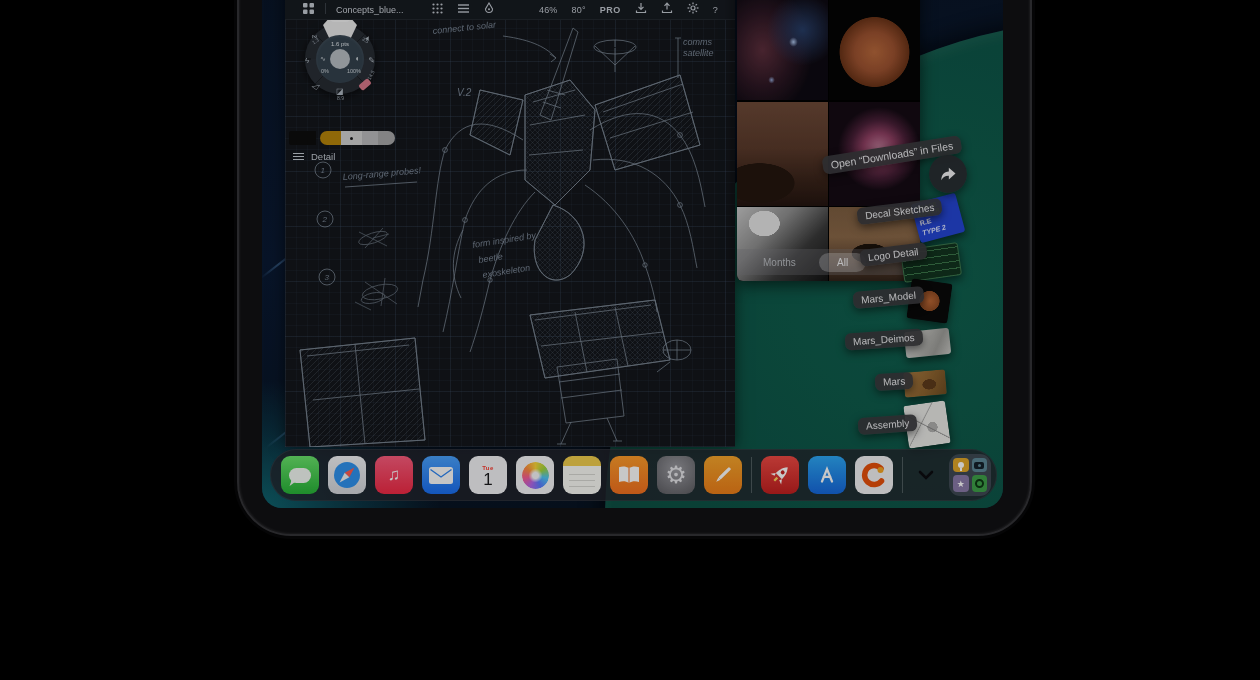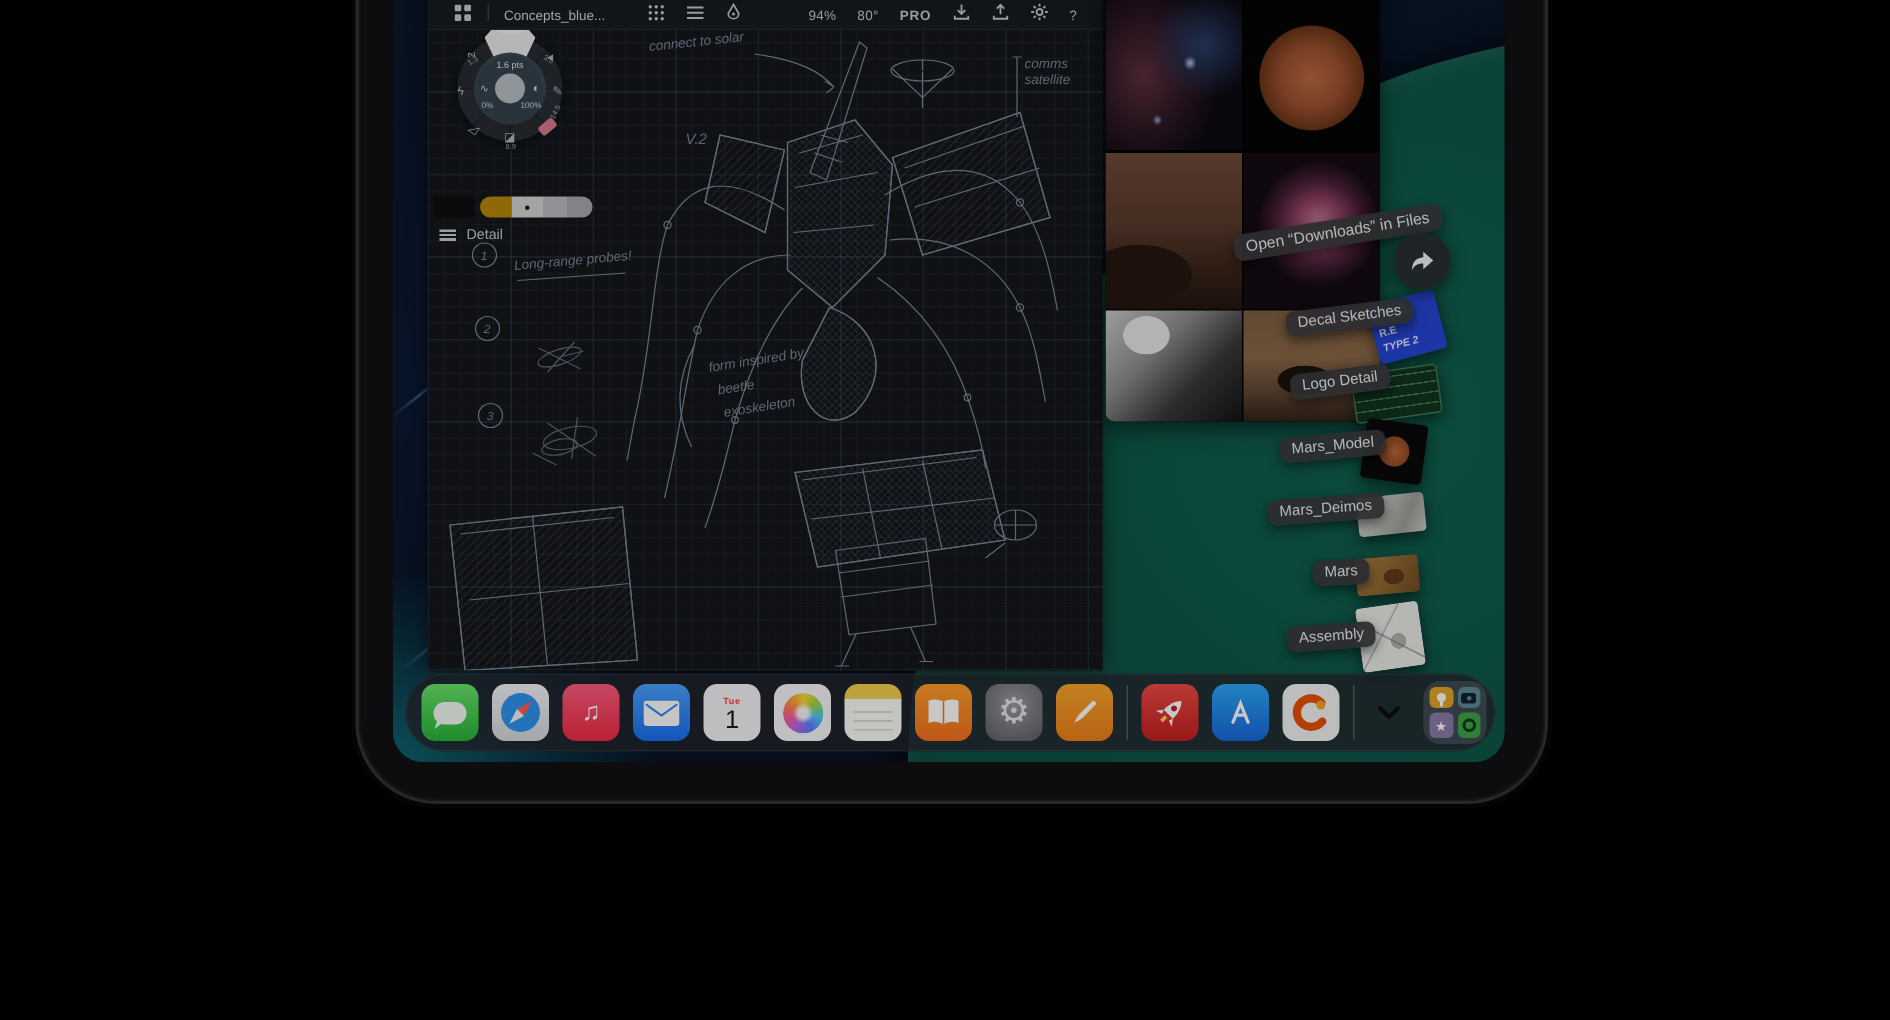--- a/index.html
+++ b/index.html
@@ -227,21 +227,21 @@
               </svg>
           </span>
           <span class="tb-ic">
             <svg width="12" height="12" viewBox="0 0 12 12">
                 <path d="M6,1 L9.5,7 C9.5,9 8,10.5 6,10.5 C4,10.5 2.5,9 2.5,7 Z" fill="none" stroke="#c3c9d1" stroke-width="1.1"></path>
                 <circle cx="6" cy="7.3" r="1" fill="#c3c9d1"></circle>
               </svg>
           </span>
           <span class="grow"></span>
             <span class="grow"></span>
-          <span class="tb-txt">94%</span>
+          <span class="tb-txt">46%</span>
           <span class="tb-txt">80°</span>
           <span class="tb-txt pro">PRO</span>
           <span class="tb-ic">
             <svg width="12" height="12" viewBox="0 0 12 12">
                 <g stroke="#c3c9d1" stroke-width="1.2" fill="none">
                   <path d="M6,1 L6,7 M3.5,4.8 L6,7.3 L8.5,4.8"></path>
                   <path d="M1.5,8.5 L1.5,10.5 L10.5,10.5 L10.5,8.5"></path>
                 </g>
               </svg>
           </span>
@@ -408,20 +408,24 @@
 
       <div class="photos">
         <div class="p-grid">
           <div class="pimg img-neb1"></div>
           <div class="pimg img-mars"></div>
           <div class="pimg img-land"></div>
           <div class="pimg img-neb2"></div>
           <div class="pimg img-voy"></div>
           <div class="pimg img-rover"></div>
         </div>
+        <div class="p-seg">
+          <span class="months">Months</span>
+          <span class="allpill">All</span>
+        </div>
       </div>
 
       <div class="dragl" style="left:560px;top:186px;transform:rotate(-9deg);font-size:10.5px;">Open “Downloads” in Files</div>
       <div class="share-badge">
         <svg width="20" height="20" viewBox="0 0 24 24">
           <path d="M13,9 L13,4.5 L21,11.5 L13,18.5 L13,14 C8,14 5.5,16 4,19.5 C4,13 7,9.5 13,9 Z" fill="#f2f2f4"></path>
         </svg>
       </div>
 
       <div class="dragl" style="left:595px;top:243px;transform:rotate(-7deg);">Decal Sketches</div>

